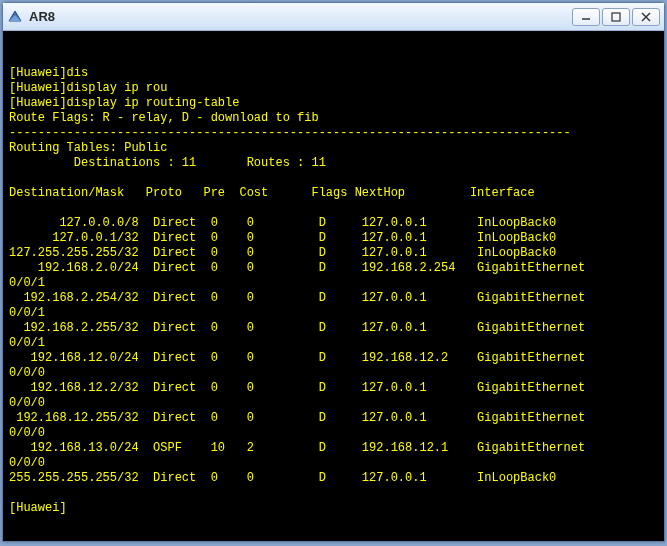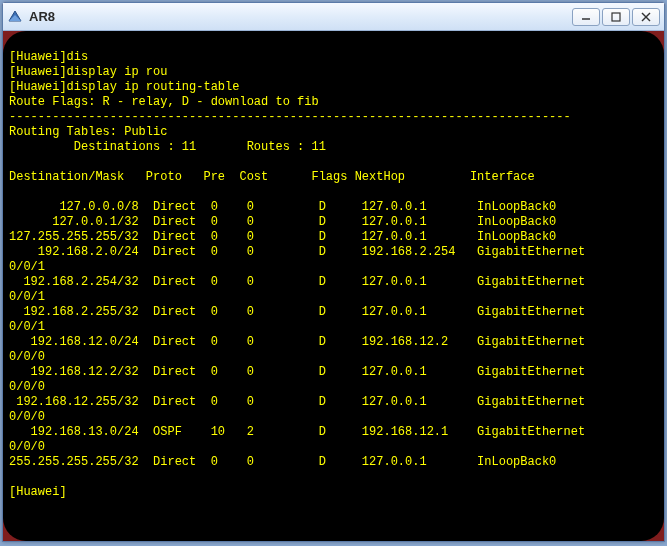--- a/index.html
+++ b/index.html
@@ -7,21 +7,21 @@
       font-family: Arial, sans-serif;
       background: #8aa8d0;
       width: 667px;
       height: 546px;
       overflow: hidden;
     }
     .window {
       width: 663px;
       height: 540px;
       margin: 2px;
-      background: #7f1d1d;
+      background: #eab308;
       border: 1px solid #5a7aa8;
       border-radius: 4px 4px 0 0;
       display: flex;
       flex-direction: column;
       box-shadow: 0 0 4px rgba(0,0,0,0.3);
     }
     .titlebar {
       height: 28px;
       background: linear-gradient(to bottom, #f5f9ff 0%, #e0ecfa 50%, #cfe0f5 100%);
       border-bottom: 1px solid #9ab3d5;
@@ -58,24 +58,23 @@
       color: #333;
       cursor: pointer;
     }
     .terminal {
       flex: 1;
       background: #000;
       color: #ffff00;
       font-family: "Courier New", monospace;
       font-size: 12px;
       line-height: 15px;
-      padding: 4px 6px;
+      padding: 20px 6px;
       white-space: pre;
       overflow: hidden;
-      border-radius: 23px;
     }
   </style>
 </head>
 <body>
 
 <div class="window">
   <div class="titlebar">
     <span class="app-icon">
       <svg viewBox="0 0 16 16">
           <path d="M2 12 L8 2 L14 12 Z" fill="#3b6fb5" stroke="#2a4f85" stroke-width="1"></path>

